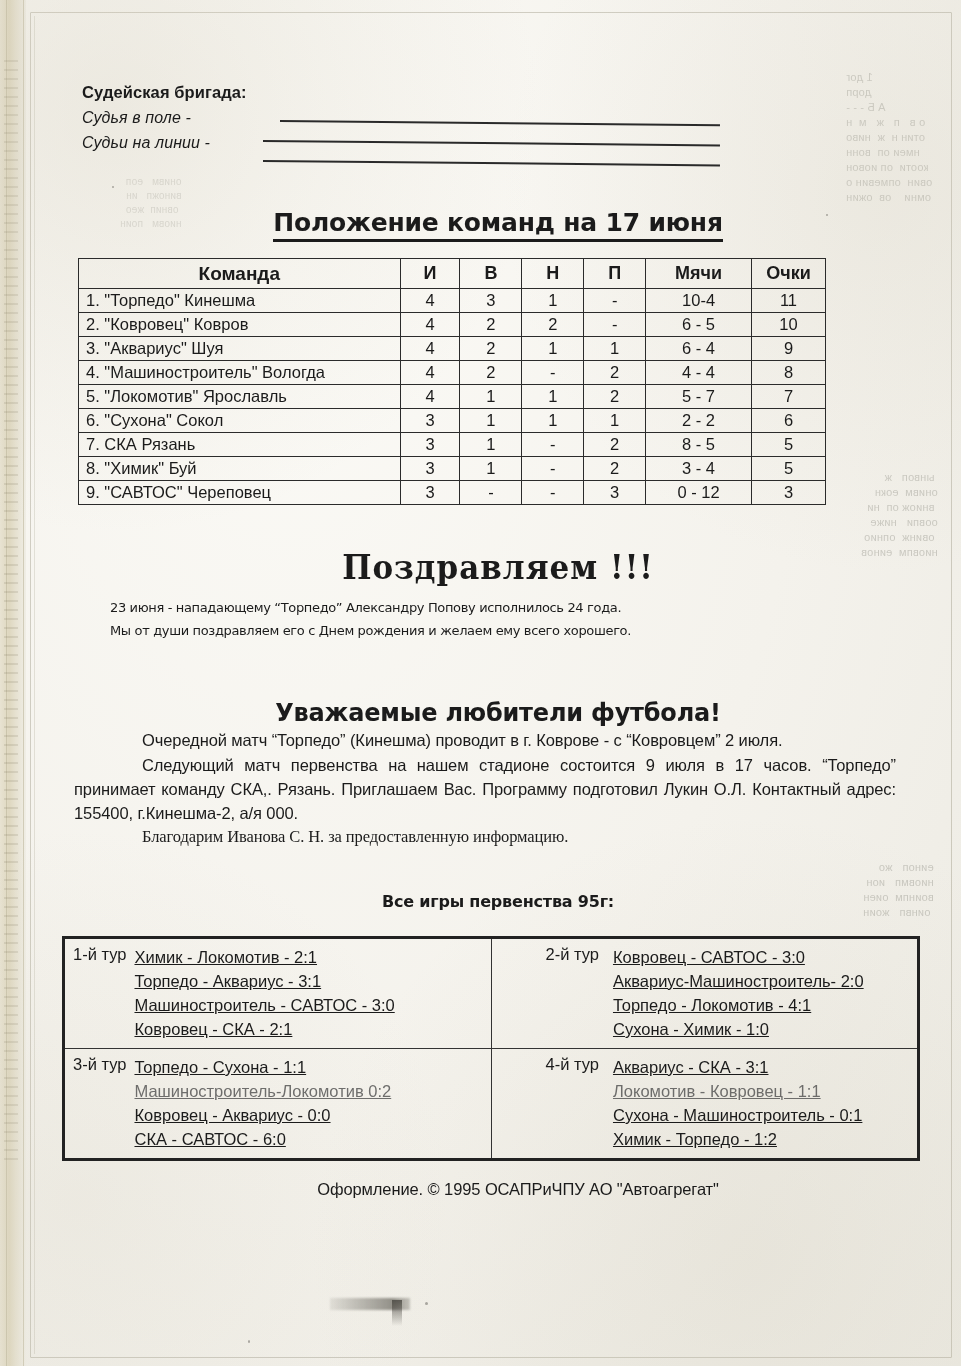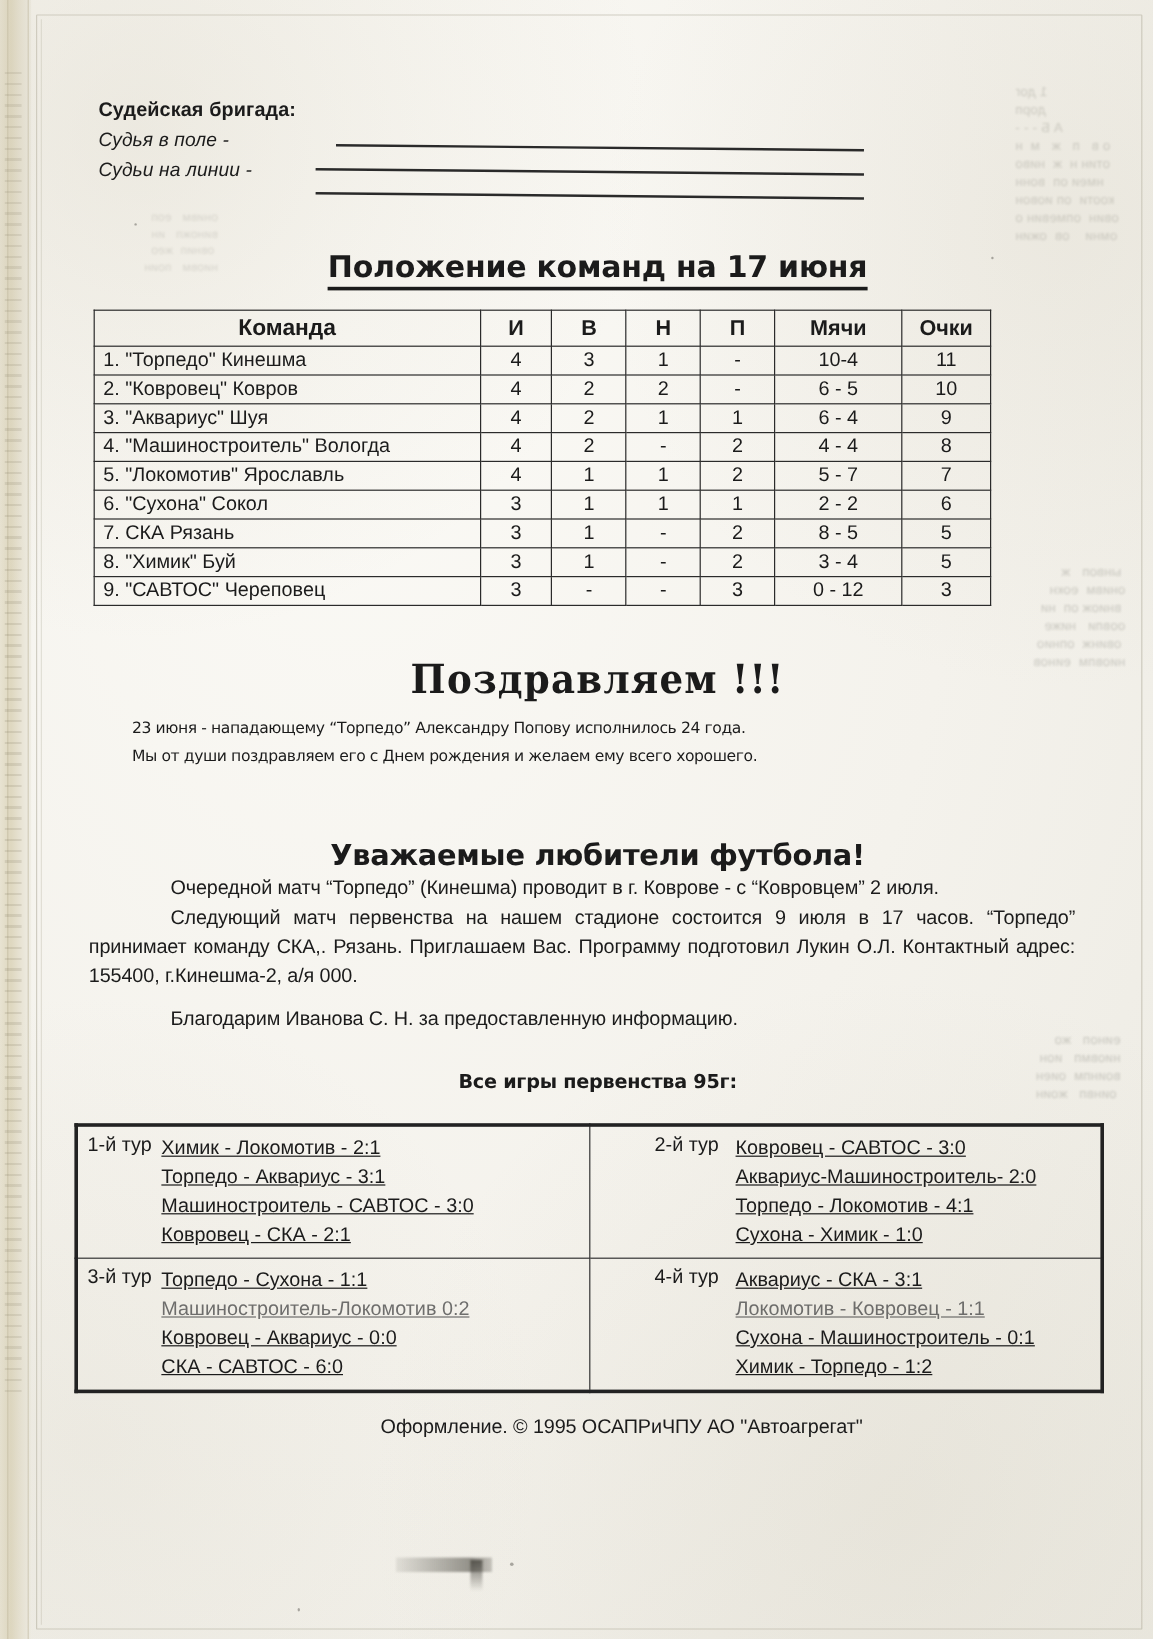--- a/index.html
+++ b/index.html
@@ -160,21 +160,21 @@
   }
 
   .body-text{
     position:absolute;left:74px;top:728px;width:822px;
     font-size:16.5px;line-height:24px;
     letter-spacing:-.1px;
     text-align:justify;
   }
   .body-text p{margin:0;text-indent:68px;}
   .body-text p.p2{margin-top:1px;}
-  .body-text p.p3{text-indent:68px;margin-top:12px;}
+  .body-text p.p3{text-indent:68px;margin-top:0;font-family:Liberation Serif, serif;}
 
   .h-allgames{
     position:absolute;left:0;right:0;top:892px;text-align:center;
     font-size:16px;font-weight:bold;letter-spacing:-.2px;
     font-family:"DejaVu Sans", sans-serif;
   }
 
   
   table.fixtures{
     position:absolute;left:62px;top:936px;width:858px;

